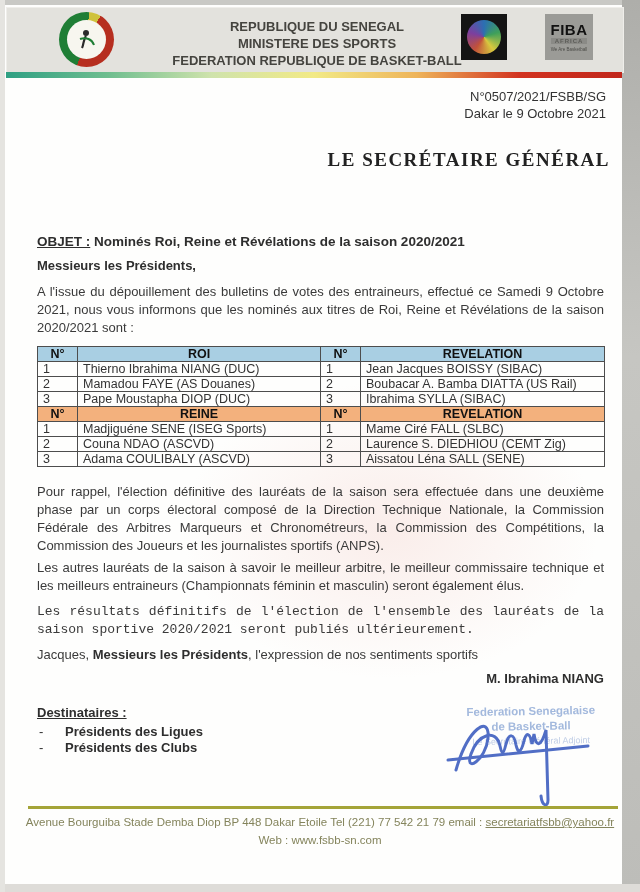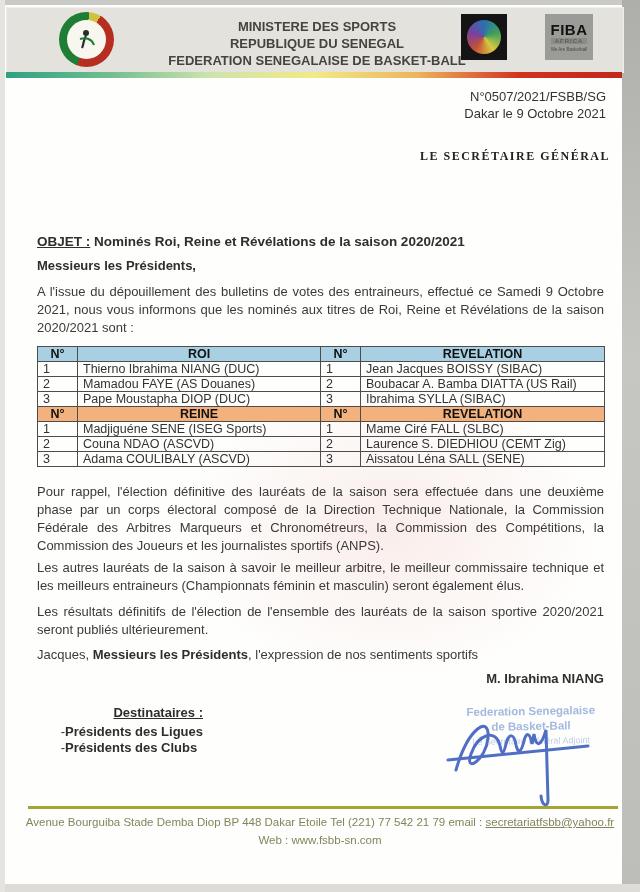--- a/index.html
+++ b/index.html
@@ -32,30 +32,30 @@
   .fiba-region{font-size:6px;font-weight:bold;color:#5c5c58;background:#8a8a86;padding:0 4px;margin-top:1px;letter-spacing:1px;}
   .fiba-tagline{font-size:4.5px;color:#4c4c48;margin-top:3px;}
   .tricolor{position:absolute;left:6px;top:72px;width:616px;height:6px;
     background:linear-gradient(90deg,#2fa083,#6fbe8f,#cfe3ac,#f2ea86,#eeb45a,#d23320,#c1271b);}
   
   .watermark{position:absolute;left:180px;top:380px;width:420px;height:300px;border-radius:50%;
     background:radial-gradient(ellipse at center, rgba(242,205,198,0.35), rgba(255,255,255,0) 70%);}
   
   .refblock{position:absolute;right:34px;top:88px;text-align:right;font-size:13px;line-height:17px;color:#333;}
   .sender-title{position:absolute;right:30px;top:149px;font-family:"Liberation Serif", serif;
-    font-weight:bold;font-size:12px;letter-spacing:1.5px;color:#222;}
+    font-weight:bold;font-size:19px;letter-spacing:1.5px;color:#222;}
   .subject{position:absolute;left:37px;top:214px;font-size:13.5px;font-weight:bold;color:#2e2e2e;margin-top:20px;}
   .subject .lbl{text-decoration:underline;}
   .salutation{position:absolute;left:37px;top:258px;font-size:13px;font-weight:bold;color:#2e2e2e;}
   .para{position:absolute;left:37px;width:567px;font-size:13px;line-height:18px;text-align:justify;color:#3a3a3a;}
-  .p1{top:283px;} .p2{top:483px;} .p3{top:559px;} .p4{top:603px;}
+  .p1{top:283px;} .p2{top:483px;} .p3{top:559px;} .p4{top:603px;font-family:Liberation Mono, monospace;}
   .closing{position:absolute;left:37px;top:647px;font-size:13px;color:#3a3a3a;}
   .closing b{color:#2e2e2e;}
   .signer{position:absolute;right:36px;top:671px;font-size:13px;font-weight:bold;color:#2e2e2e;}
-  .dest{position:absolute;left:37px;top:705px;font-size:13px;color:#2e2e2e;text-align:right;}
+  .dest{position:absolute;left:37px;top:705px;font-size:13px;color:#2e2e2e;}
   .dest-heading{font-weight:bold;text-decoration:underline;margin-bottom:4px;}
   .dest-item{font-weight:bold;line-height:16px;display:flex;}
   .dest-item .bullet{width:26px;padding-left:2px;font-weight:normal;}
   
   .stamp{position:absolute;left:436px;top:704px;width:190px;text-align:center;
     color:#a3b9dd;font-size:11.5px;line-height:15px;font-weight:bold;
     transform:rotate(-1deg);}
   .stamp .faint{font-size:9px;color:#c0cee6;font-weight:normal;}
   .sig-svg{position:absolute;left:438px;top:698px;width:175px;height:120px;}
   
@@ -79,23 +79,23 @@
     <div class="crest">
       <div class="crest-inner">
         <svg width="26" height="26" viewBox="0 0 26 26">
           <circle cx="12" cy="6" r="3" fill="#2a2a2a"></circle>
           <path d="M12 9 C 9 13, 10 17, 8 21" stroke="#2a2a2a" stroke-width="2.2" fill="none"></path>
           <path d="M6 12 C 12 10, 18 12, 20 18" stroke="#1f7e35" stroke-width="2" fill="none"></path>
         </svg>
       </div>
     </div>
     <div class="band-center">
+      <div>REPUBLIQUE DU SENEGAL</div>
       <div>MINISTERE DES SPORTS</div>
-      <div>REPUBLIQUE DU SENEGAL</div>
-      <div>FEDERATION SENEGALAISE DE BASKET-BALL</div>
+      <div>FEDERATION REPUBLIQUE DE BASKET-BALL</div>
     </div>
     <div class="fiba">
       <div class="fiba-globe-box">
         <div class="fiba-globe"></div>
       </div>
       <div class="fiba-text-box">
         <div class="fiba-word">FIBA</div>
         <div class="fiba-region">AFRICA</div>
         <div class="fiba-tagline">We Are Basketball</div>
       </div>

